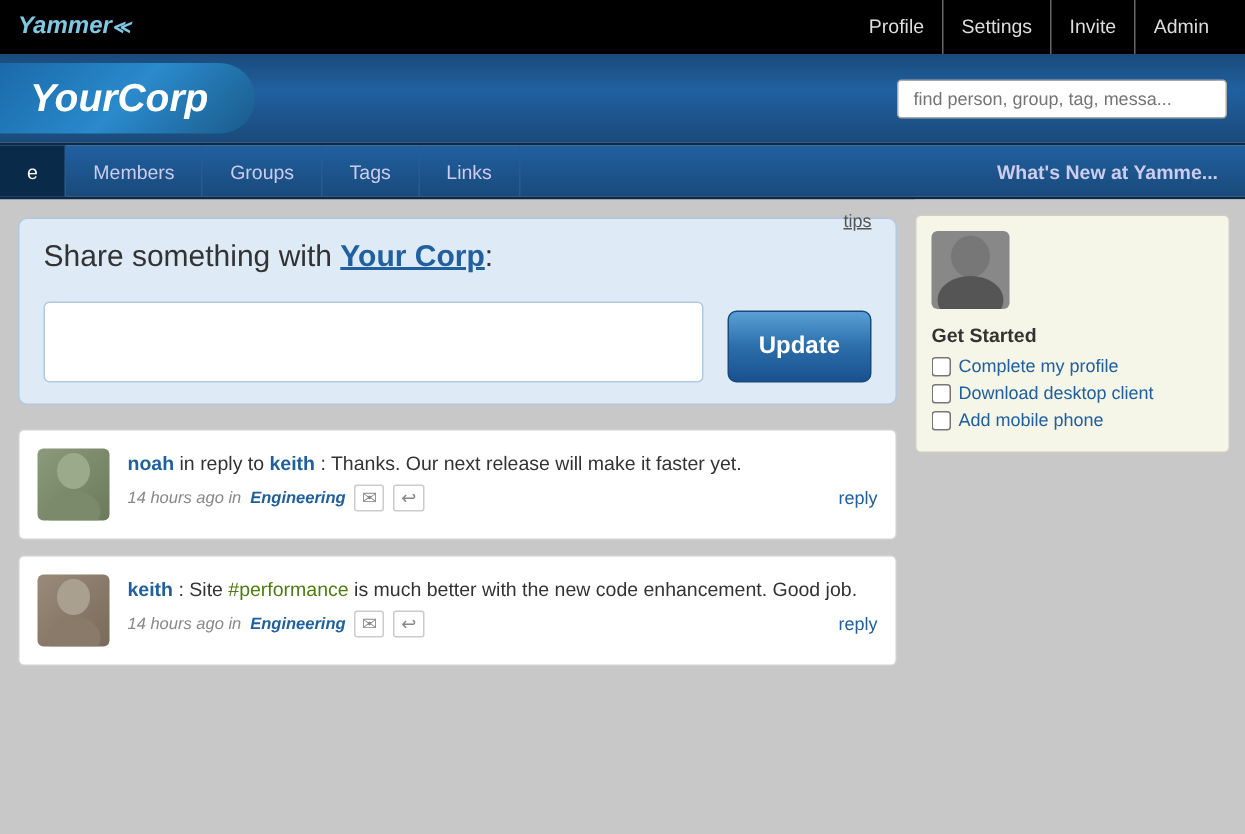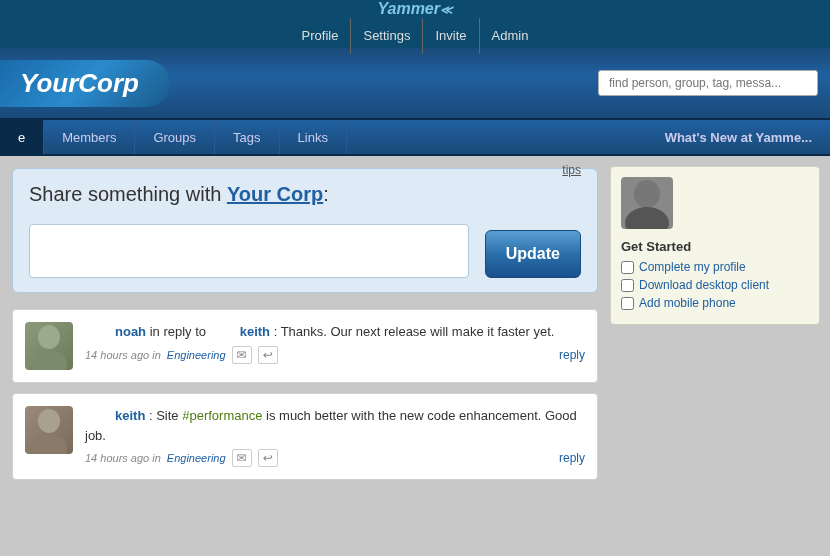--- a/index.html
+++ b/index.html
@@ -1,26 +1,25 @@
 <!DOCTYPE html>
 <html><head>
   <meta charset="utf-8">
   <style>
     * { margin: 0; padding: 0; box-sizing: border-box; }
     body { font-family: Arial, Helvetica, sans-serif; font-size: 13px; background: #c8c8c8; width: 830px; overflow: hidden; }
 
     
     #top-nav {
-      background: #0c4a6e;
-      height: 48px;
+      background: #000000;
+      height: 36px;
       display: flex;
       align-items: center;
       justify-content: space-between;
       padding: 0 12px;
-      flex-direction: column;
     }
     #top-nav .logo-area {
       color: #ccc;
       font-size: 16px;
       font-weight: bold;
       font-style: italic;
     }
     #top-nav .logo-area span { color: #7ec8e3; }
     #top-nav .nav-links {
       display: flex;
@@ -33,21 +32,21 @@
       font-size: 13px;
       padding: 0 12px;
       border-right: 1px solid #666;
       line-height: 36px;
     }
     #top-nav .nav-links a:last-child { border-right: none; }
 
     
     #header-band {
       background: linear-gradient(180deg, #1a4a7a 0%, #2060a0 40%, #1a4a7a 100%);
-      height: 72px;
+      height: 61px;
       display: flex;
       align-items: center;
       justify-content: space-between;
       padding: 0 12px 0 0;
       border-bottom: 2px solid #0a2a4a;
     }
     #corp-logo {
       background: linear-gradient(135deg, #1a6aaa 0%, #2a8acc 50%, #1a5a8a 100%);
       color: #fff;
       font-size: 26px;
@@ -177,32 +176,32 @@
       display: flex;
       align-items: center;
       justify-content: center;
       font-size: 28px;
       color: #555;
     }
     .feed-avatar.noah { background: linear-gradient(135deg, #8a9a7a, #6a7a5a); }
     .feed-avatar.keith { background: linear-gradient(135deg, #9a8a7a, #7a6a5a); }
     .feed-content { flex: 1; }
     .feed-text { font-size: 13px; color: #333; line-height: 1.5; }
-    .feed-text .username { color: #2060a0; font-weight: bold; text-decoration: none; margin-left: 30px; }
+    .feed-text .username { color: #2060a0; font-weight: bold; text-decoration: none; }
     .feed-text .hashtag { color: #4d7c0f; text-decoration: none; }
     .feed-meta {
       font-size: 11px;
       color: #888;
       margin-top: 4px;
       display: flex;
       align-items: center;
       gap: 6px;
     }
     .feed-meta .time-group { color: #888; font-style: italic; }
-    .feed-meta .group-link { color: #2060a0; font-style: italic; text-decoration: none; }
+    .feed-meta .group-link { color: #2060a0; font-style: italic; text-decoration: none; font-weight: bold; }
     .feed-meta .icon-btn {
       color: #888;
       font-size: 12px;
       cursor: pointer;
       border: 1px solid #ccc;
       border-radius: 2px;
       padding: 1px 4px;
     }
     .feed-reply {
       margin-left: auto;

